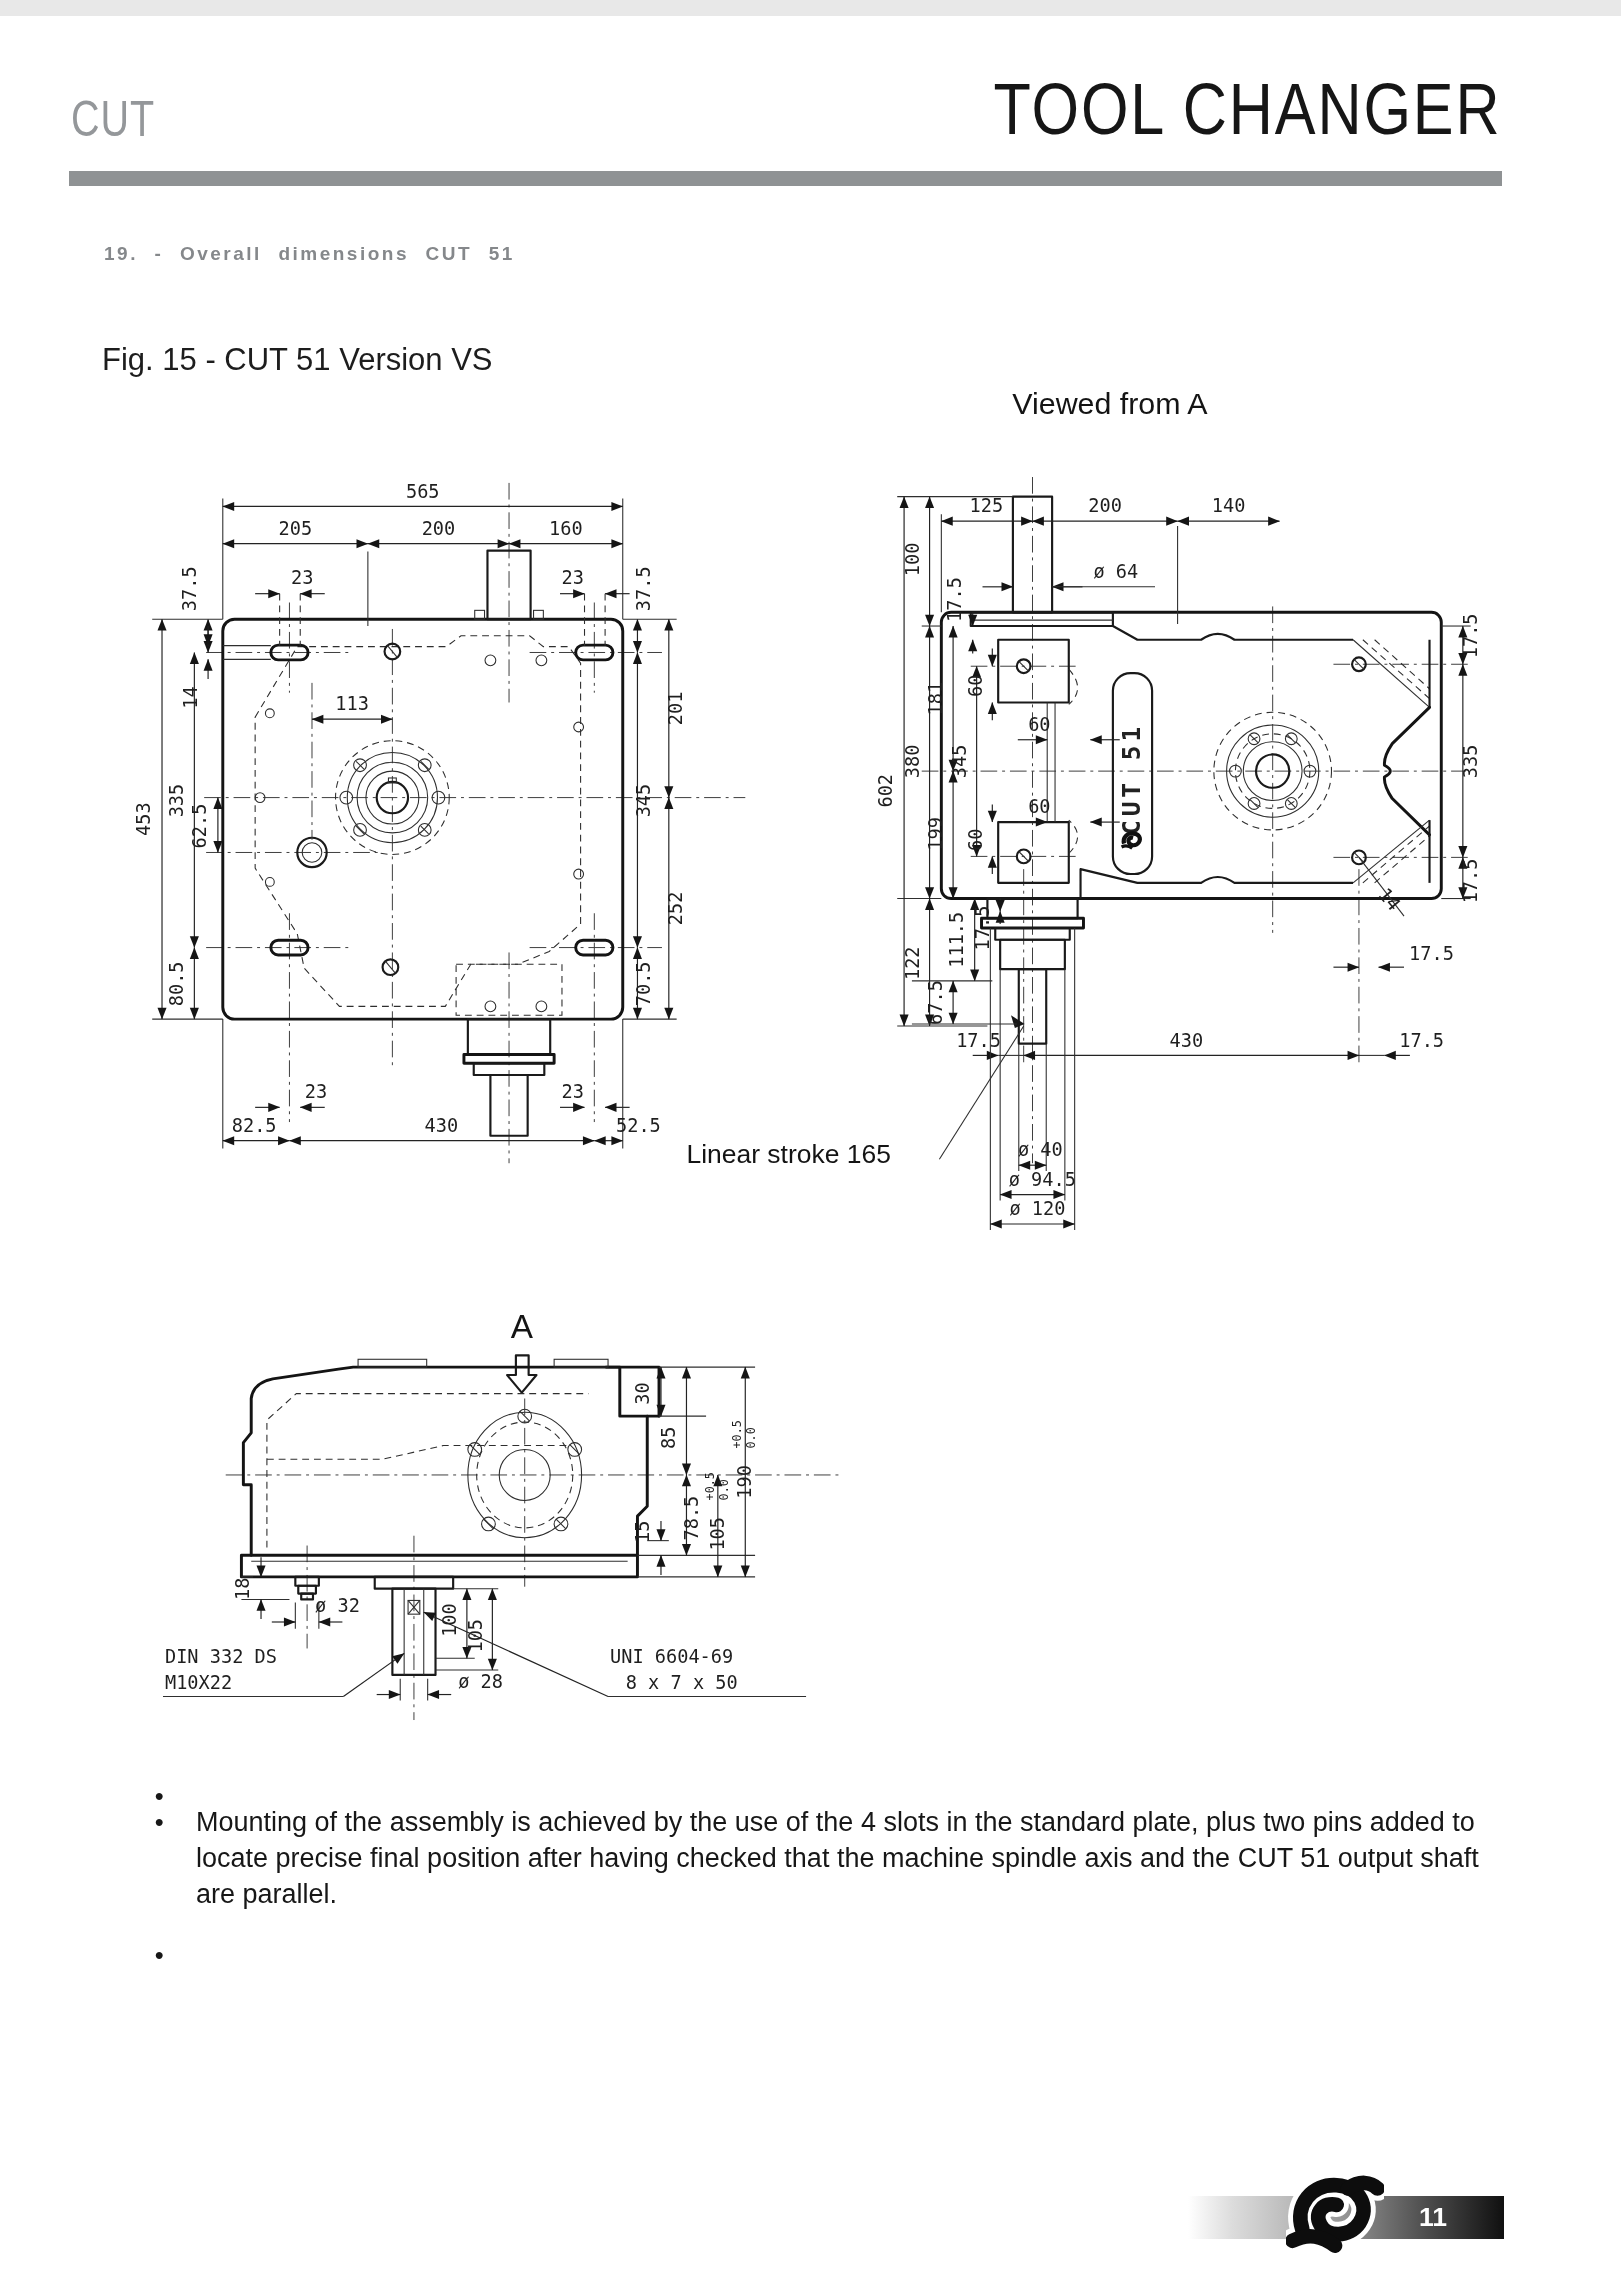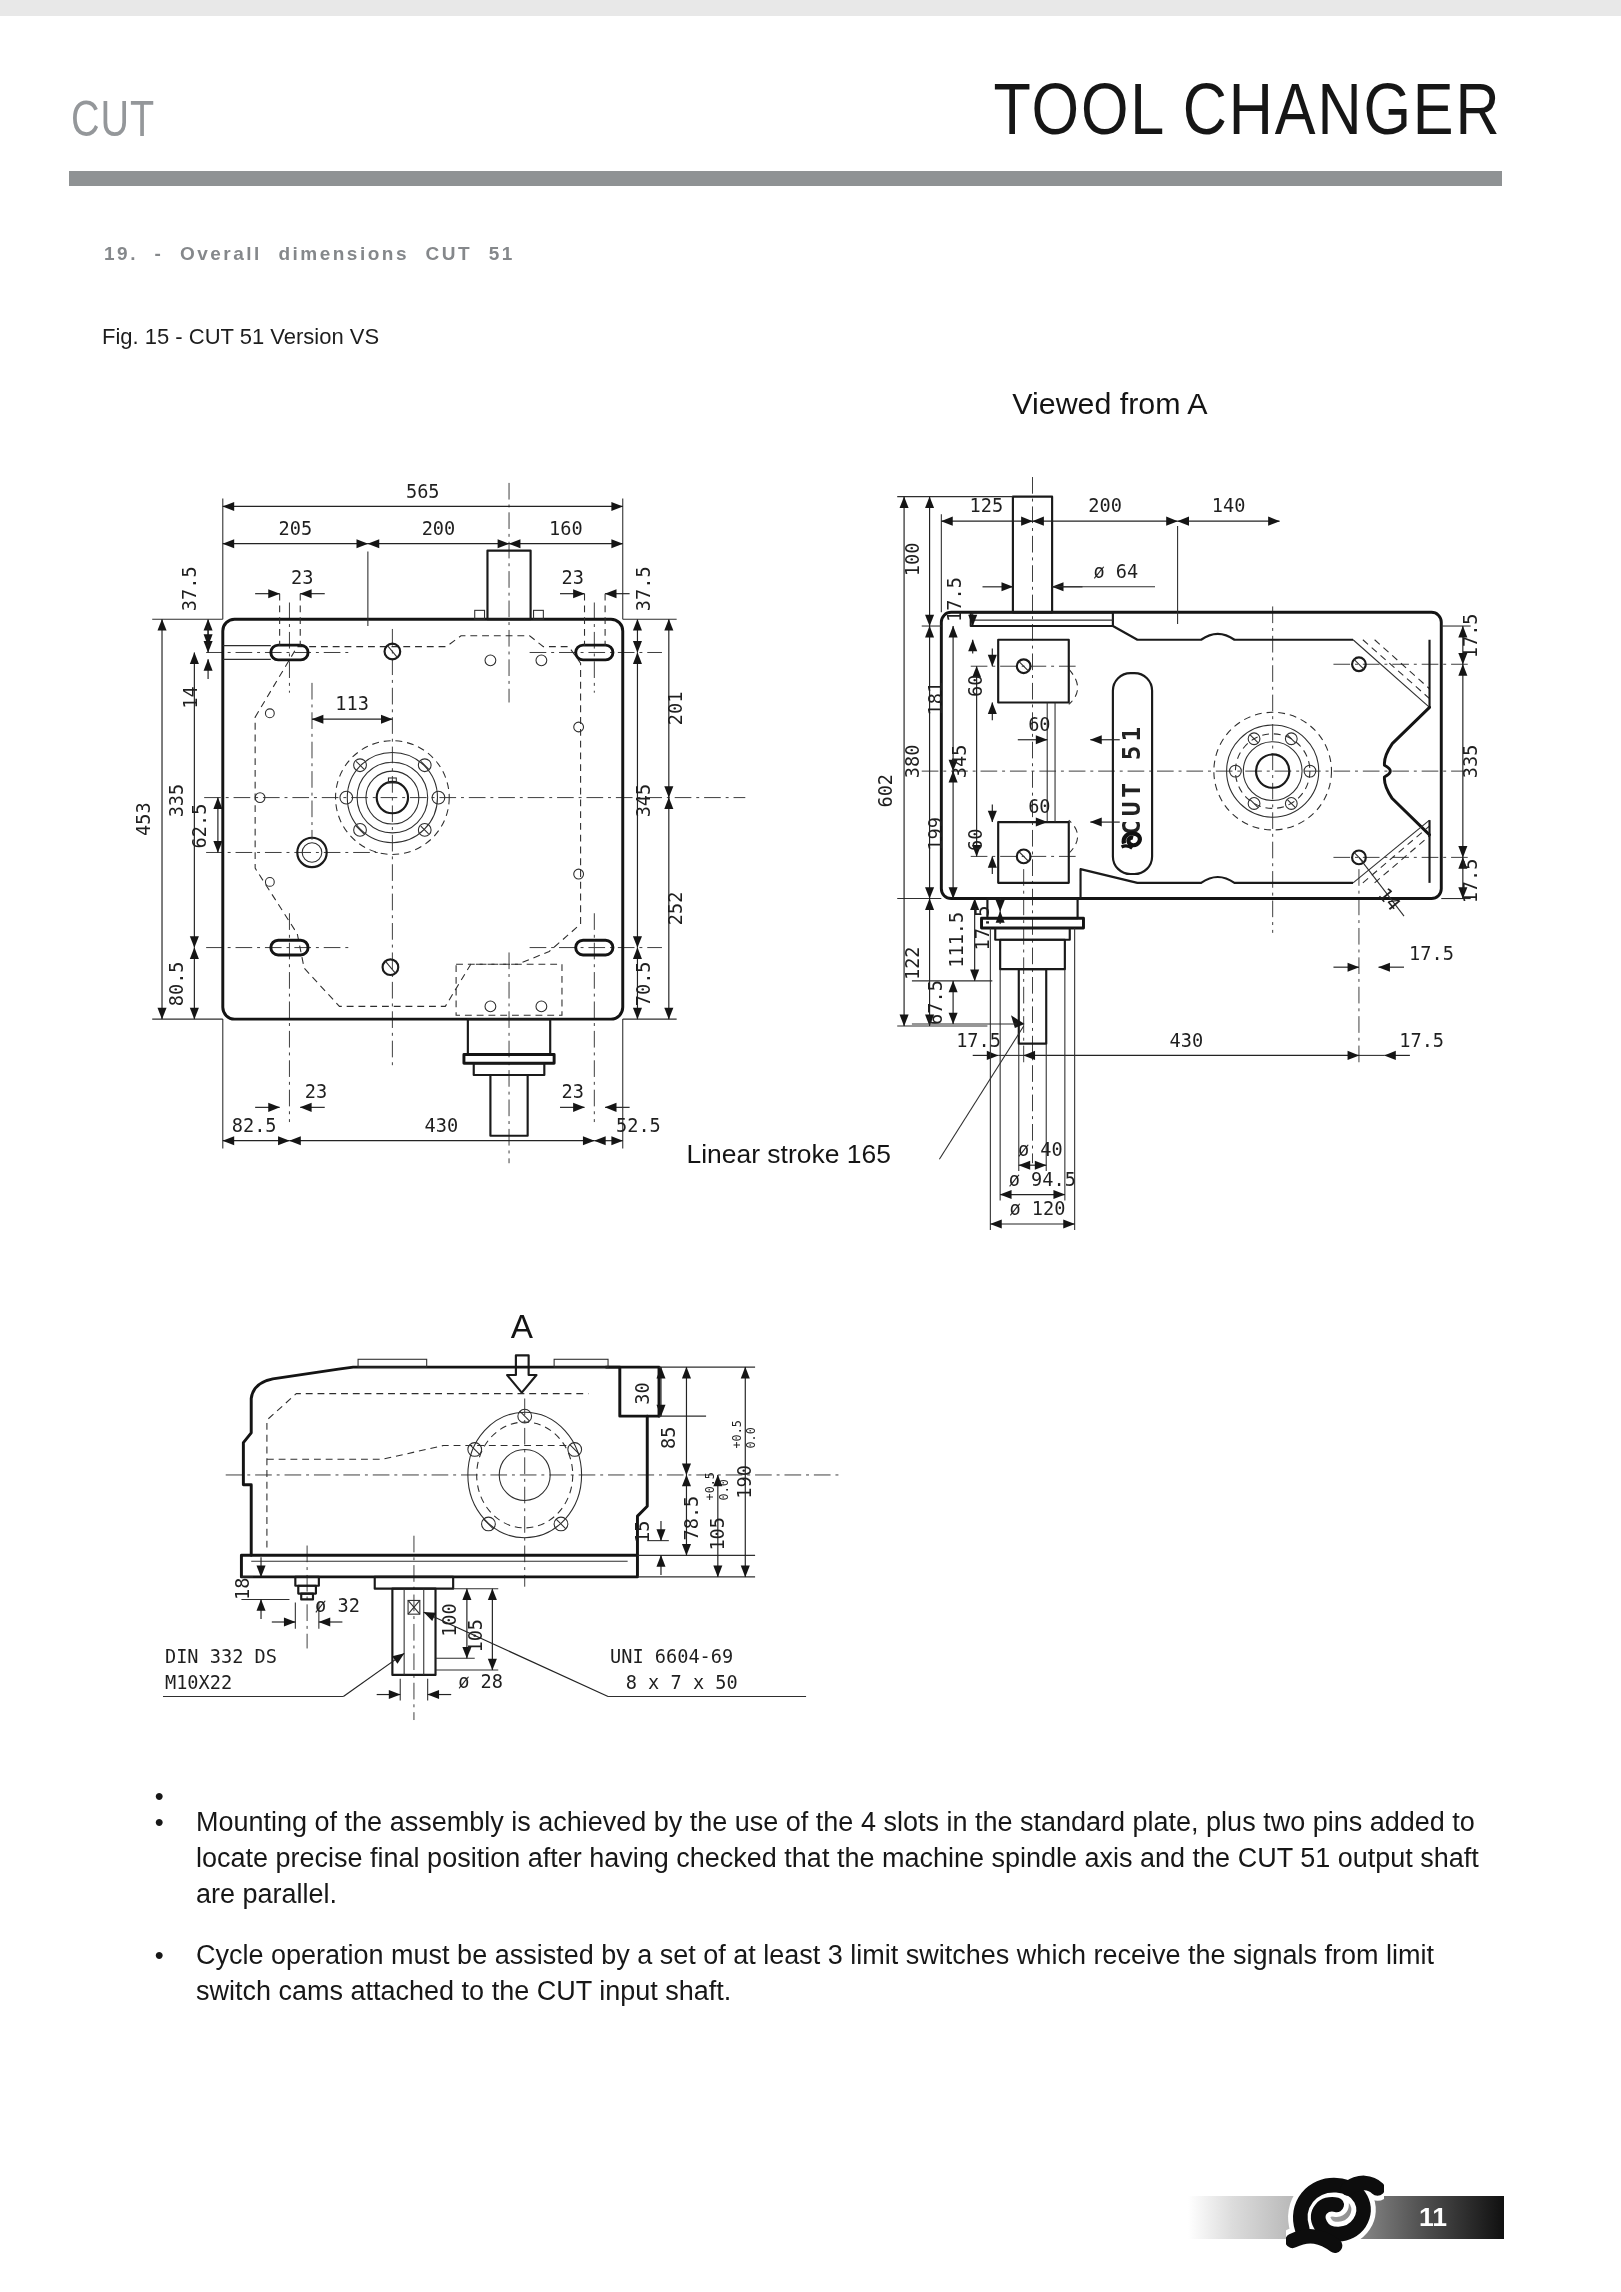--- a/index.html
+++ b/index.html
@@ -5,21 +5,21 @@
   html,body{margin:0;padding:0;background:#e8e8e8;}
   .page{position:relative;width:1621px;height:2293px;background:#ffffff;margin:16px auto;
         font-family:"Liberation Sans",sans-serif;overflow:hidden;}
   .brand{position:absolute;left:71px;top:74px;font-size:43px;color:#94979a;
          transform:scale(0.92,1.18);transform-origin:left top;letter-spacing:1px;}
   .doctitle{position:absolute;right:120px;top:51px;font-size:65px;color:#161616;
          transform:scale(0.94,1.12);transform-origin:right top;letter-spacing:2px;white-space:nowrap;}
   .headrule{position:absolute;left:69px;top:155px;width:1433px;height:14.7px;background:#8f9294;}
   .section{position:absolute;left:104px;top:227px;font-size:19px;font-weight:bold;color:#85888b;
            letter-spacing:2.5px;word-spacing:8.8px;}
-  .figcap{position:absolute;left:102px;top:308px;font-size:22px;color:#1d1d1d;}
+  .figcap{position:absolute;left:102px;top:326px;font-size:31px;color:#1d1d1d;}
   .drawing{position:absolute;left:59px;top:363px;}
   .bullets{position:absolute;left:147px;top:1762px;width:1362px;}
   .bullet{position:relative;margin-bottom:25.5px;font-size:27px;line-height:36px;color:#171717;
           padding-left:49px;}
   .bullet .dot{position:absolute;left:7.8px;top:0px;font-size:25.5px;}
   .footerbar{position:absolute;left:1188px;top:2180px;width:316px;height:43px;
      background:linear-gradient(90deg,#ffffff 0%,#dcdcdc 14%,#a8a8a8 42%,#4e4e4e 75%,#101010 100%);}
   .pagenum{position:absolute;left:1419px;top:2186px;font-size:26.5px;font-weight:bold;color:#ffffff;}
   .knot{position:absolute;left:1286px;top:2148px;}
   
@@ -499,21 +499,20 @@
   <div class="bullets">
     <div class="bullet">
       <span class="dot">•</span>
     </div>
     <div class="bullet">
       <span class="dot">•</span>
       <span>Mounting of the assembly is achieved by the use of the 4 slots in the standard plate, plus two pins added to locate precise final position after having checked that the machine spindle axis and the CUT 51 output shaft are parallel.</span>
     </div>
     <div class="bullet">
       <span class="dot">•</span>
-      <span>Cycle operation must be assisted by a set of at least 3 limit switches which receive the signals from limit switch cams attached to the CUT input shaft.</span>
     </div>
   </div>
 
   <div class="footerbar"></div>
   <div class="pagenum">11</div>
   <svg class="knot" width="98" height="98" viewBox="0 0 60 60">
     <g fill="none" stroke="#ffffff" stroke-width="15" stroke-linecap="round">
       <path d="M10,40 C5,25 16,12 31,13 C46,14 51,27 45,36 C39,45 25,45 21,37 C17,30 23,23 31,25"></path>
       <path d="M4,47 C14,42 22,44 30,50"></path>
       <path d="M38,15 C45,10 52,11 56,15"></path>

